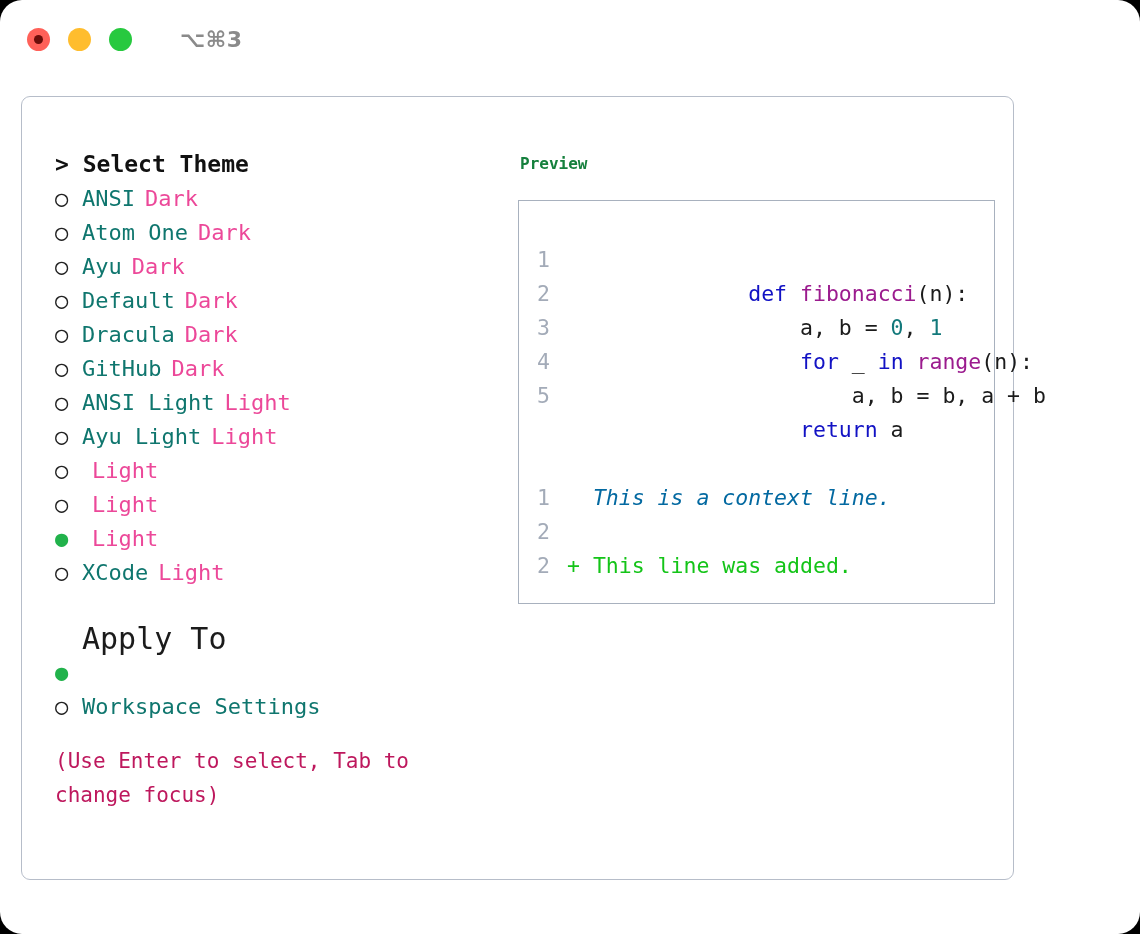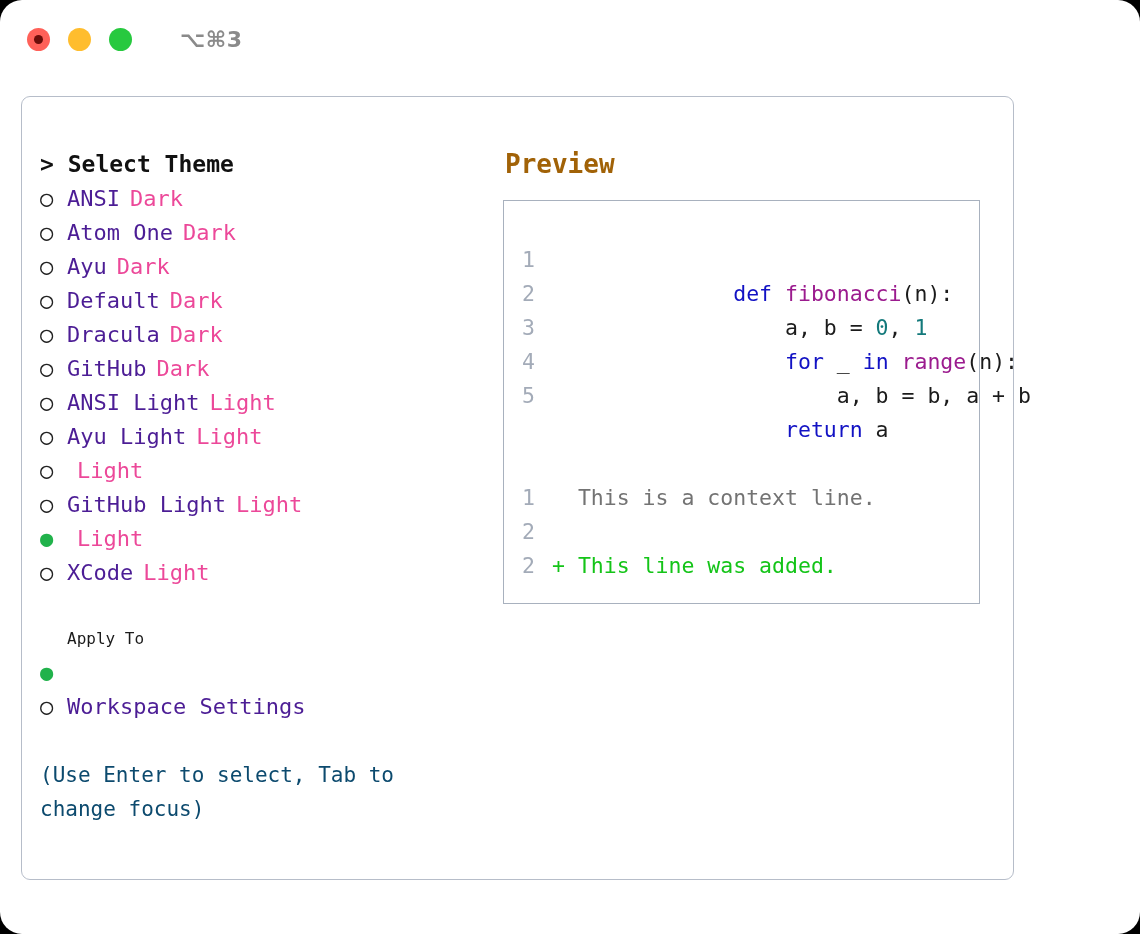--- a/index.html
+++ b/index.html
@@ -74,21 +74,21 @@
     top: 96px;
     width: 993px;
     height: 784px;
     border: 1.5px solid #b6bdc9;
     border-radius: 9px;
     background: #ffffff;
   }
 
   .dialog-body {
     position: absolute;
-    left: 1px; top: 0;
+    left: 16px; top: 0;
     width: 100%;
     height: 100%;
     display: flex;
   }
 
   .pane-left {
     width: 470px;
     padding: 50px 0 0 17px;
   }
 
@@ -123,53 +123,53 @@
 
   .bullet {
     width: 27px;
     flex: 0 0 27px;
     font-family: "DejaVu Sans Mono", "Liberation Mono", monospace;
     font-size: 22px;
     color: #222222;
   }
   .bullet.selected { color: #21b24b; }
 
-  .theme-name  { color: #4c1d95; }
+  .theme-name  { color: #0f766e; }
   .theme-name.selected { color: #21b24b; }
   .theme-kind  { color: #ec4899; padding-left: 10px; }
 
   
   .apply-block { margin-top: 32px; }
 
   .apply-title {
     font-family: "DejaVu Sans Mono", "Liberation Mono", monospace;
-    font-size: 16px;
+    font-size: 30px;
     line-height: 34px;
     color: #1b1b1b;
     padding-left: 27px;
     white-space: pre;
   }
 
   
   .hint {
-    margin-top: 34px;
+    margin-top: 20px;
     font-family: "DejaVu Sans Mono", "Liberation Mono", monospace;
     font-size: 21px;
     line-height: 34px;
-    color: #0c4a6e;
+    color: #be185d;
     width: 400px;
     white-space: pre-wrap;
   }
 
   
   .preview-title {
     font-family: "DejaVu Sans Mono", "Liberation Mono", monospace;
-    font-size: 26px;
+    font-size: 16px;
     font-weight: 700;
-    color: #a16207;
+    color: #15803d;
     line-height: 34px;
     padding-left: 2px;
   }
 
   .preview-box {
     margin-top: 19px;
     width: 477px;
     height: 404px;
     border: 1.5px solid #a8b1be;
     background: #ffffff;
@@ -195,21 +195,21 @@
 
   .code-text { color: #1b1b1b; }
 
   .kw   { color: #1212c4; }
   .fn   { color: #9b1b8e; }
   .num  { color: #13797b; }
   .plain{ color: #1b1b1b; }
 
   .blank-line { height: 34px; }
 
-  .diff-ctx { color: #737373; }
+  .diff-ctx { color: #0369a1; font-style: italic; }
   .diff-del { color: #c21a0f; }
   .diff-add { color: #14c418; }
 </style>
 </head>
 <body>
 
 <div class="window">
 
   <div class="titlebar">
     <div class="traffic-lights">
@@ -277,21 +277,20 @@
             <span class="theme-kind">Light</span>
           </div>
 
           <div class="theme-row">
             <span class="bullet">○</span>
             <span class="theme-kind">Light</span>
           </div>
 
           <div class="theme-row">
             <span class="bullet">○</span>
-            <span class="theme-name">GitHub Light</span>
             <span class="theme-kind">Light</span>
           </div>
 
           <div class="theme-row">
             <span class="bullet selected">●</span>
             <span class="theme-kind">Light</span>
           </div>
 
           <div class="theme-row">
             <span class="bullet">○</span>

